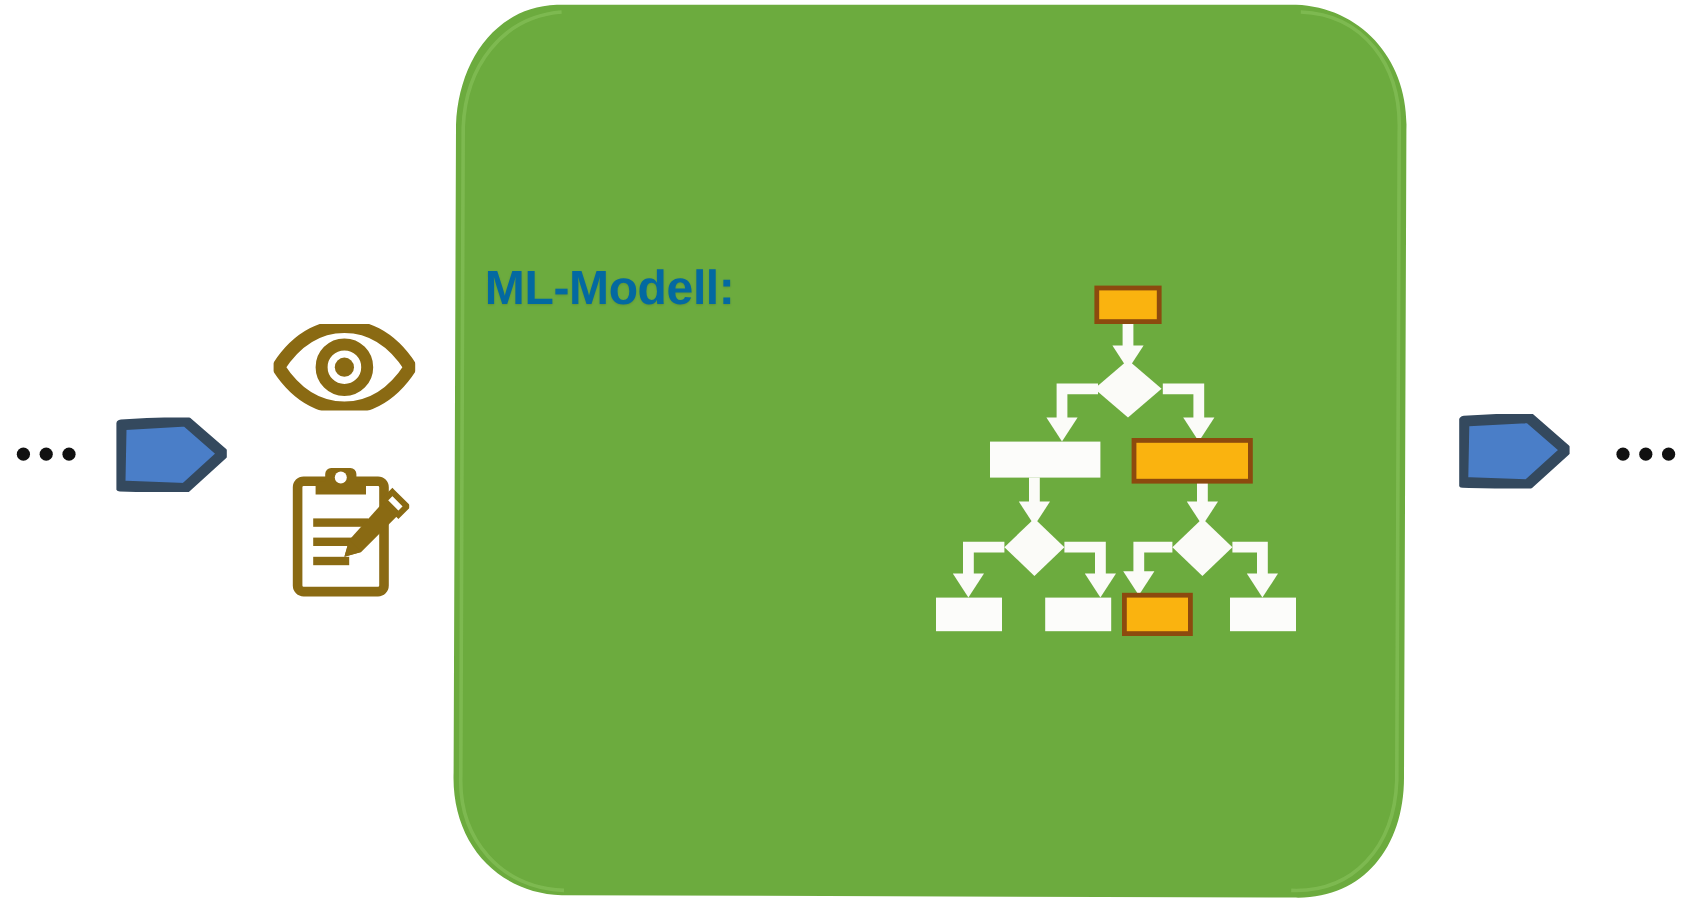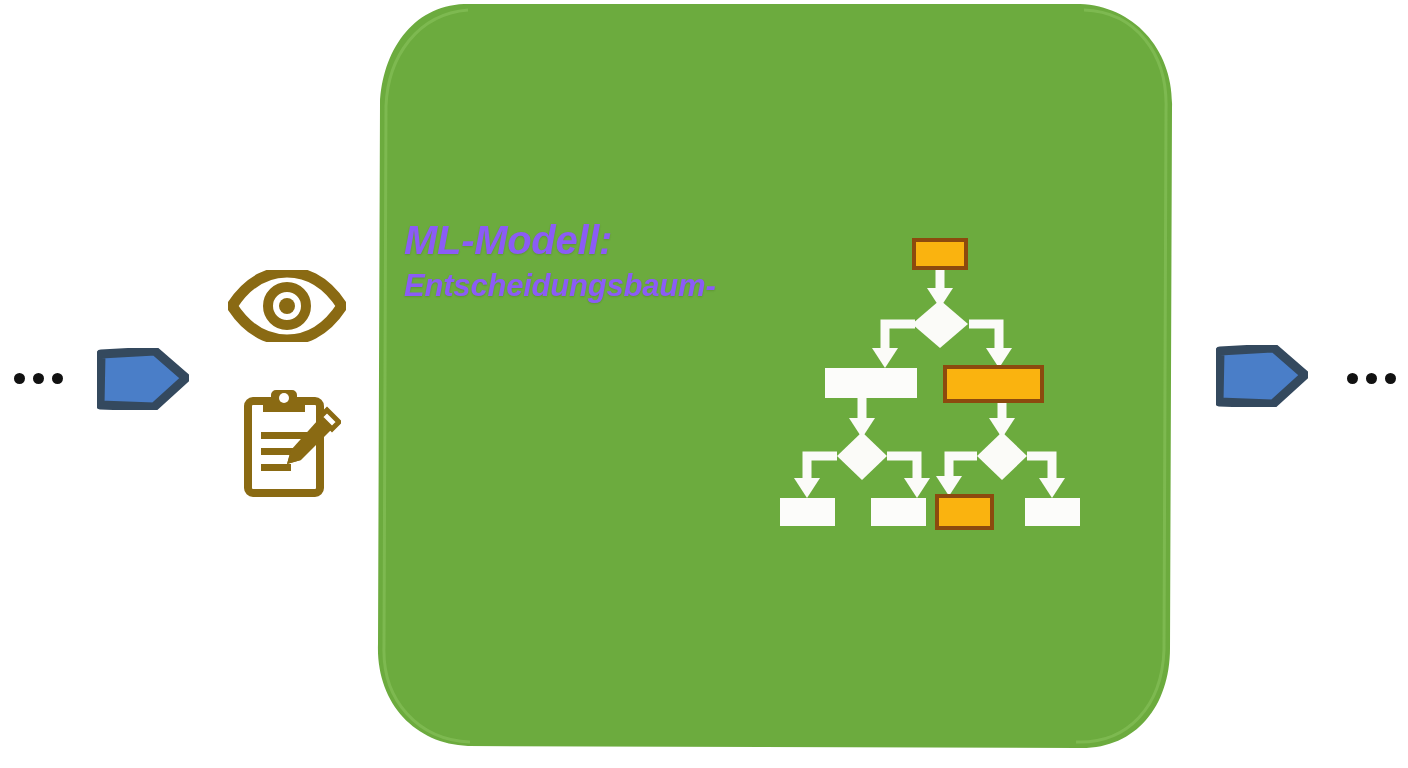--- a/index.html
+++ b/index.html
@@ -57,23 +57,22 @@
     left: 372px;
     top: -4px;
     width: 805px;
     height: 758px;
   }
   .panel-label {
     position: absolute;
     left: 32px;
     top: 222px;
     width: 420px;
-    color: #8b5cf6;
+    color: #0369a1;
     text-shadow: 0 1px 2px rgba(0,0,0,0.12);
-    font-style: italic;
   }
   .panel-title {
     font-size: 40px;
     font-weight: bold;
     line-height: 1.12;
     letter-spacing: -0.3px;
     margin: 0 0 2px 0;
   }
   .panel-subtitle {
     font-size: 31px;
@@ -164,21 +163,20 @@
                Z" fill="#6CAB3E"></path>
       <path d="M96,14
                C46,18 16,60 14,110
                L12,650
                C10,704 46,744 98,746" fill="none" stroke="#7FBA52" stroke-width="3" opacity="0.9"></path>
       <path d="M712,14 C764,16 796,58 794,114 L792,654 C790,710 756,748 704,746" fill="none" stroke="#7FBA52" stroke-width="3" opacity="0.9"></path>
     </svg>
 
     <div class="panel-label">
       <div class="panel-title">ML-Modell:</div>
-      <div class="panel-subtitle">Entscheidungsbaum-</div>
     </div>
 
     <div class="tree">
       <svg viewBox="0 0 330 320" width="330" height="320" aria-hidden="true">
 
         <defs>
           <marker id="arrowWhite" viewBox="0 0 12 12" refX="6" refY="10" markerWidth="12" markerHeight="12" orient="auto-start-reverse">
             <path d="M0,0 L6,11 L12,0 L6,4 Z" fill="#FBFBF8"></path>
           </marker>
         </defs>

